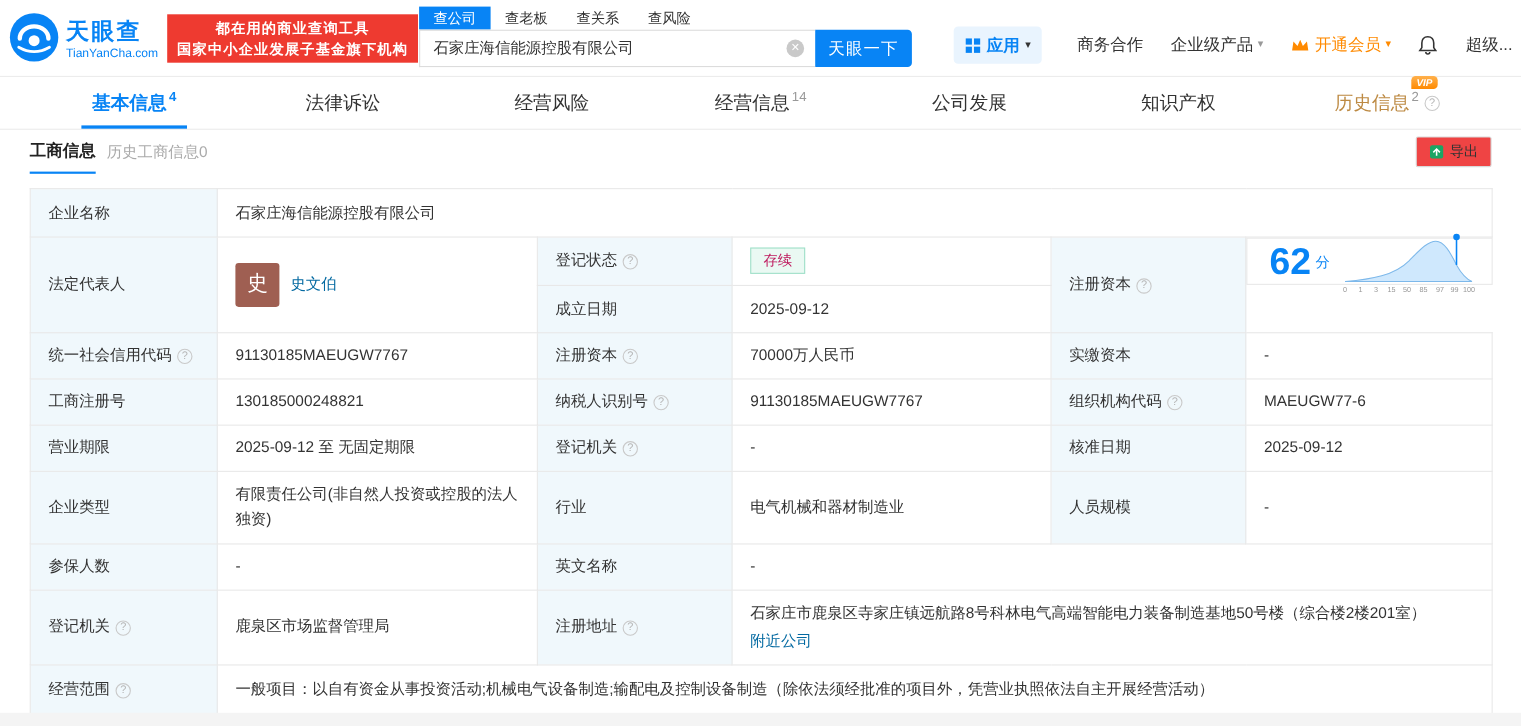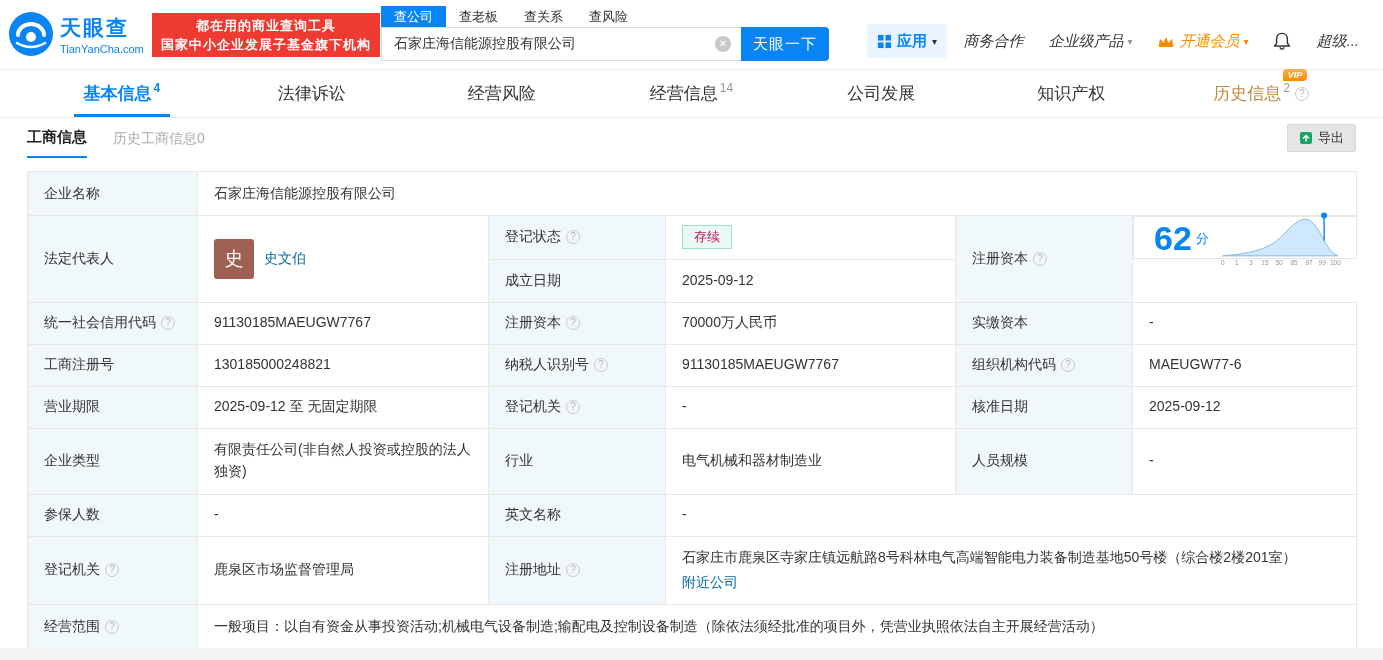--- a/index.html
+++ b/index.html
@@ -30,21 +30,21 @@
   .search-btn { width:88px; height:34px; background:#0884f5; color:#fff; border:none;
     font-size:15px; border-radius:0 4px 4px 0; cursor:pointer; letter-spacing:1px;
     font-family:"Liberation Sans","DejaVu Sans",sans-serif; }
   .apps { position:absolute; left:867px; top:24px; height:34px; background:#e9f4fe;
     border-radius:4px; display:flex; align-items:center; gap:5px; padding:0 10px;
     color:#0884f5; font-weight:bold; font-size:15px; cursor:pointer; }
   .caret { font-size:10px; }
   .caret.dark { color:#333; }
   .caret.gray { color:#999; }
   .caret.orange { color:#ff8a00; }
-  .top-nav { position:absolute; right:24px; top:31px; display:flex; align-items:flex-end; gap:25px; font-size:15px;font-style:italic; }
+  .top-nav { position:absolute; right:8px; top:31px; display:flex; align-items:flex-start; gap:25px; font-size:15px; }
   .nav-item { display:flex; align-items:center; gap:4px; cursor:pointer; white-space:nowrap; }
   .nav-item.vip { color:#ff8a00; }
 
   
   .main-tabs { display:flex; height:48px; padding:0 27px; border-bottom:1px solid #ececec; }
   .main-tab { flex:1; display:flex; align-items:center; justify-content:center;
     font-size:17px; color:#333; position:relative; cursor:pointer; }
   .main-tab.active { color:#0884f5; font-weight:bold; }
   .main-tab.active::after { content:""; position:absolute; bottom:0; left:50%;
     transform:translateX(-50%); width:96px; height:3px; background:#0884f5; }
@@ -53,23 +53,23 @@
   .main-tab.history { color:#bd8a43; }
   .hist-wrap { position:relative; }
   .vip-badge { position:absolute; top:-13px; right:-26px; background:linear-gradient(180deg,#ffb14d,#ff8a00);
     color:#fff; font-size:9px; font-weight:bold; font-style:italic; padding:1px 5px;
     border-radius:4px 4px 4px 0; }
 
   
   .sub-tabs { position:relative; display:flex; align-items:flex-end; padding:0 27px; height:40px; }
   .sub-tab-active { font-size:15px; color:#222; font-weight:bold; padding-bottom:9px;
     border-bottom:2px solid #0884f5; cursor:pointer; }
-  .sub-tab-inactive { font-size:14px; color:#aaa; margin-left:26px; padding-bottom:10px; cursor:pointer; }
+  .sub-tab-inactive { font-size:14px; color:#aaa; margin-left:10px; padding-bottom:10px; cursor:pointer; }
   .export-btn { position:absolute; right:27px; bottom:6px; display:flex; align-items:center; gap:5px;
-    border:1px solid #d9d9d9; border-radius:2px; background:#e5e5e5; height:28px;
+    border:1px solid #d9d9d9; border-radius:2px; background:#ef4444; height:28px;
     padding:0 11px; font-size:13px; color:#333; cursor:pointer;
     font-family:"Liberation Sans","DejaVu Sans",sans-serif; }
 
   
   .info-table { width:1330px; margin:13px 27px 0; border-collapse:collapse; font-size:14px; table-layout:fixed; }
   .info-table td { border:1px solid #e8e8e8; padding:6px 16px; vertical-align:middle;
     line-height:1.55; color:#333; }
   td.lbl { background:#f0f8fc; }
   tr.h44 td { height:44px; } tr.h43 td { height:43px; } tr.h42 td { height:42px; }
   tr.h66 td { height:66px; } tr.h68 td { height:68px; } tr.h46 td { height:46px; }

